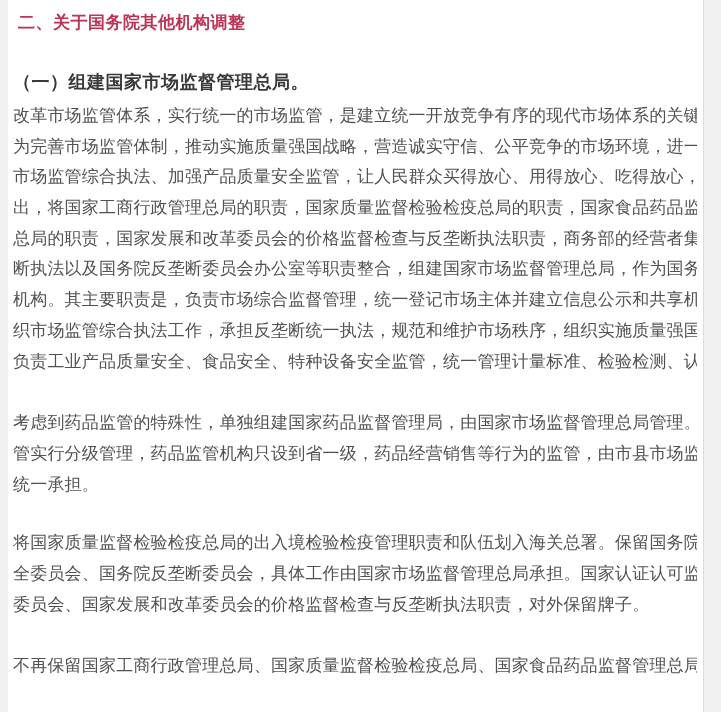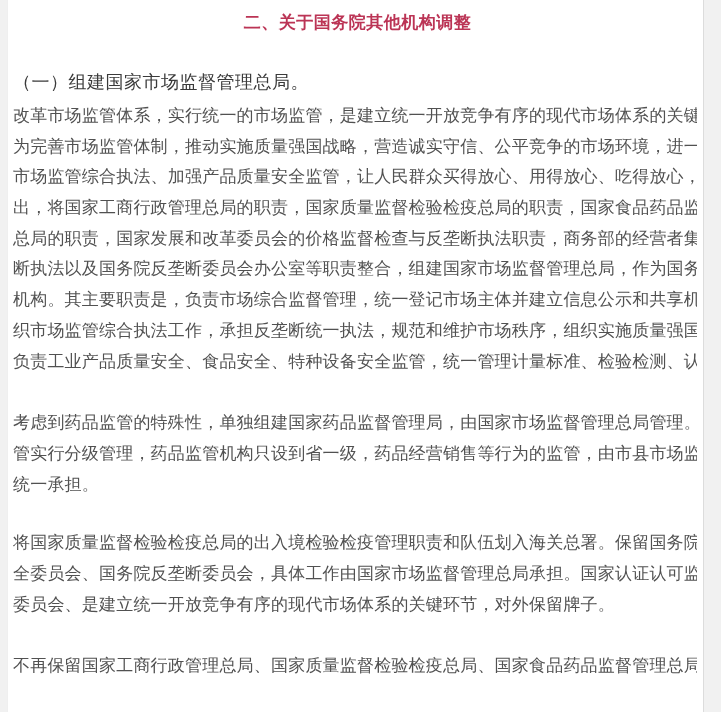--- a/index.html
+++ b/index.html
@@ -32,26 +32,25 @@
     padding:13px 6px 0 5px;
     overflow:hidden;
   }
   .section-title{
     font-size:17px;
     line-height:19px;
     font-weight:bold;
     color:var(--heading-red);
     margin-left:5px;
     letter-spacing:0.5px;
-    text-align:center;
   }
   .subsection-title{
     font-size:18px;
     line-height:19px;
-    font-weight:normal;
+    font-weight:bold;
     color:var(--subheading-color);
     margin:40px 0 3px 0;
     letter-spacing:0.5px;
   }
   .paragraphs{display:block;}
   .paragraph{display:block;}
   .paragraph:nth-of-type(1){margin-top:9px;}
   .paragraph:nth-of-type(2){margin-top:31px;}
   .paragraph:nth-of-type(3){margin-top:28px;}
   .paragraph:nth-of-type(4){margin-top:31px;}
@@ -85,20 +84,20 @@
           <div class="text-line">负责工业产品质量安全、食品安全、特种设备安全监管，统一管理计量标准、检验检测、认证认可</div>
         </div>
         <div class="paragraph">
           <div class="text-line">考虑到药品监管的特殊性，单独组建国家药品监督管理局，由国家市场监督管理总局管理。市场监</div>
           <div class="text-line">管实行分级管理，药品监管机构只设到省一级，药品经营销售等行为的监管，由市县市场监管部门</div>
           <div class="text-line">统一承担。</div>
         </div>
         <div class="paragraph">
           <div class="text-line">将国家质量监督检验检疫总局的出入境检验检疫管理职责和队伍划入海关总署。保留国务院食品安</div>
           <div class="text-line">全委员会、国务院反垄断委员会，具体工作由国家市场监督管理总局承担。国家认证认可监督管理</div>
-          <div class="text-line">委员会、是建立统一开放竞争有序的现代市场体系的关键环节，对外保留牌子。</div>
+          <div class="text-line">委员会、国家发展和改革委员会的价格监督检查与反垄断执法职责，对外保留牌子。</div>
         </div>
         <div class="paragraph">
           <div class="text-line">不再保留国家工商行政管理总局、国家质量监督检验检疫总局、国家食品药品监督管理总局。</div>
         </div>
       </div>
   </div>
 </div>
 
 </body></html>

